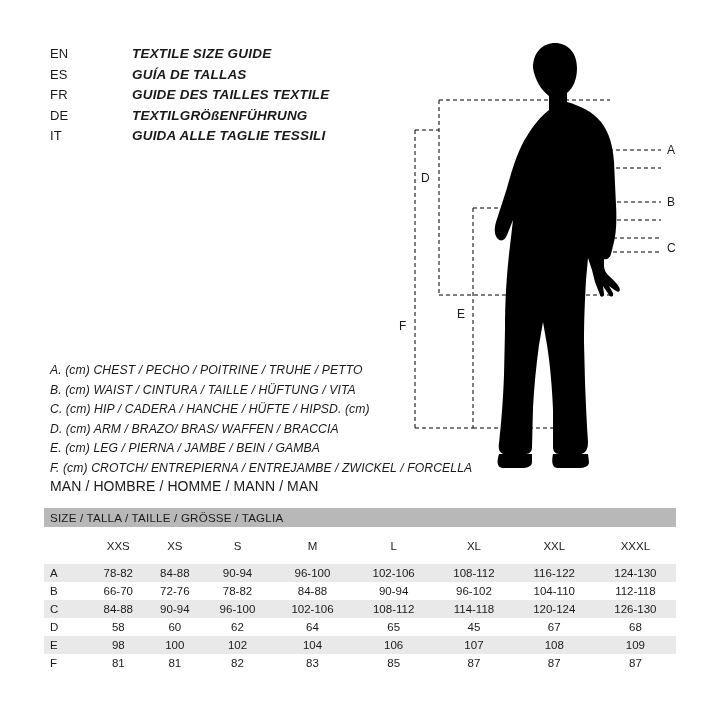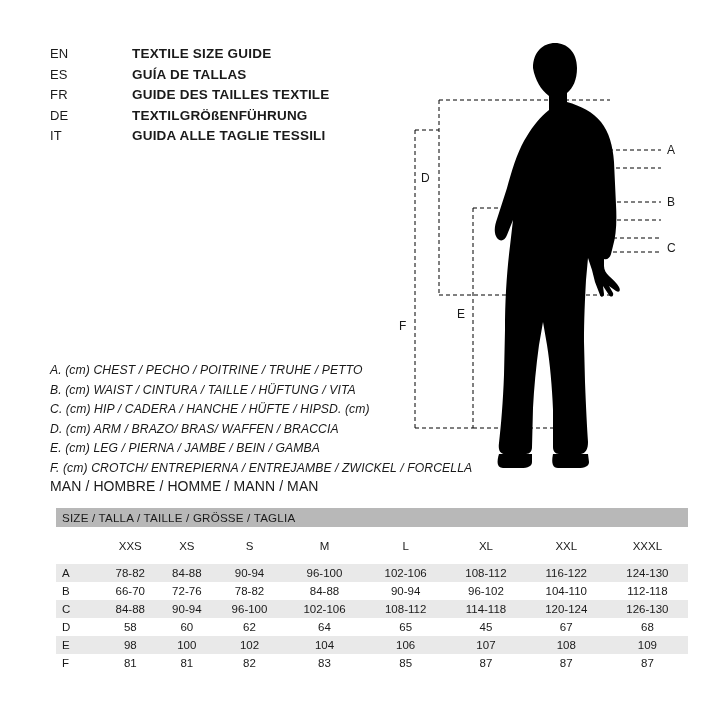--- a/index.html
+++ b/index.html
@@ -32,20 +32,21 @@
     gap: 36px;
   }
   .title-code {
     width: 46px;
     flex: 0 0 46px;
     font-size: 13px;
   }
   .title-text {
     font-weight: bold;
     font-size: 13.5px;
+    font-style: italic;
   }
 
   
   #legend {
     position: absolute;
     left: 50px;
     top: 361px;
     width: 460px;
   }
   .legend-line {
@@ -75,21 +76,20 @@
   #figure svg { display: block; }
 
   
   #size-table {
     position: absolute;
     left: 44px;
     top: 508px;
     width: 632px;
     border-collapse: collapse;
     font-size: 11.5px;
-    margin-left: 12px;
   }
   #size-table td, #size-table th {
     padding: 0;
     height: 18px;
     text-align: center;
     font-weight: normal;
   }
   #size-table .hdr-title {
     background: #b8b8b8;
     text-align: left;

